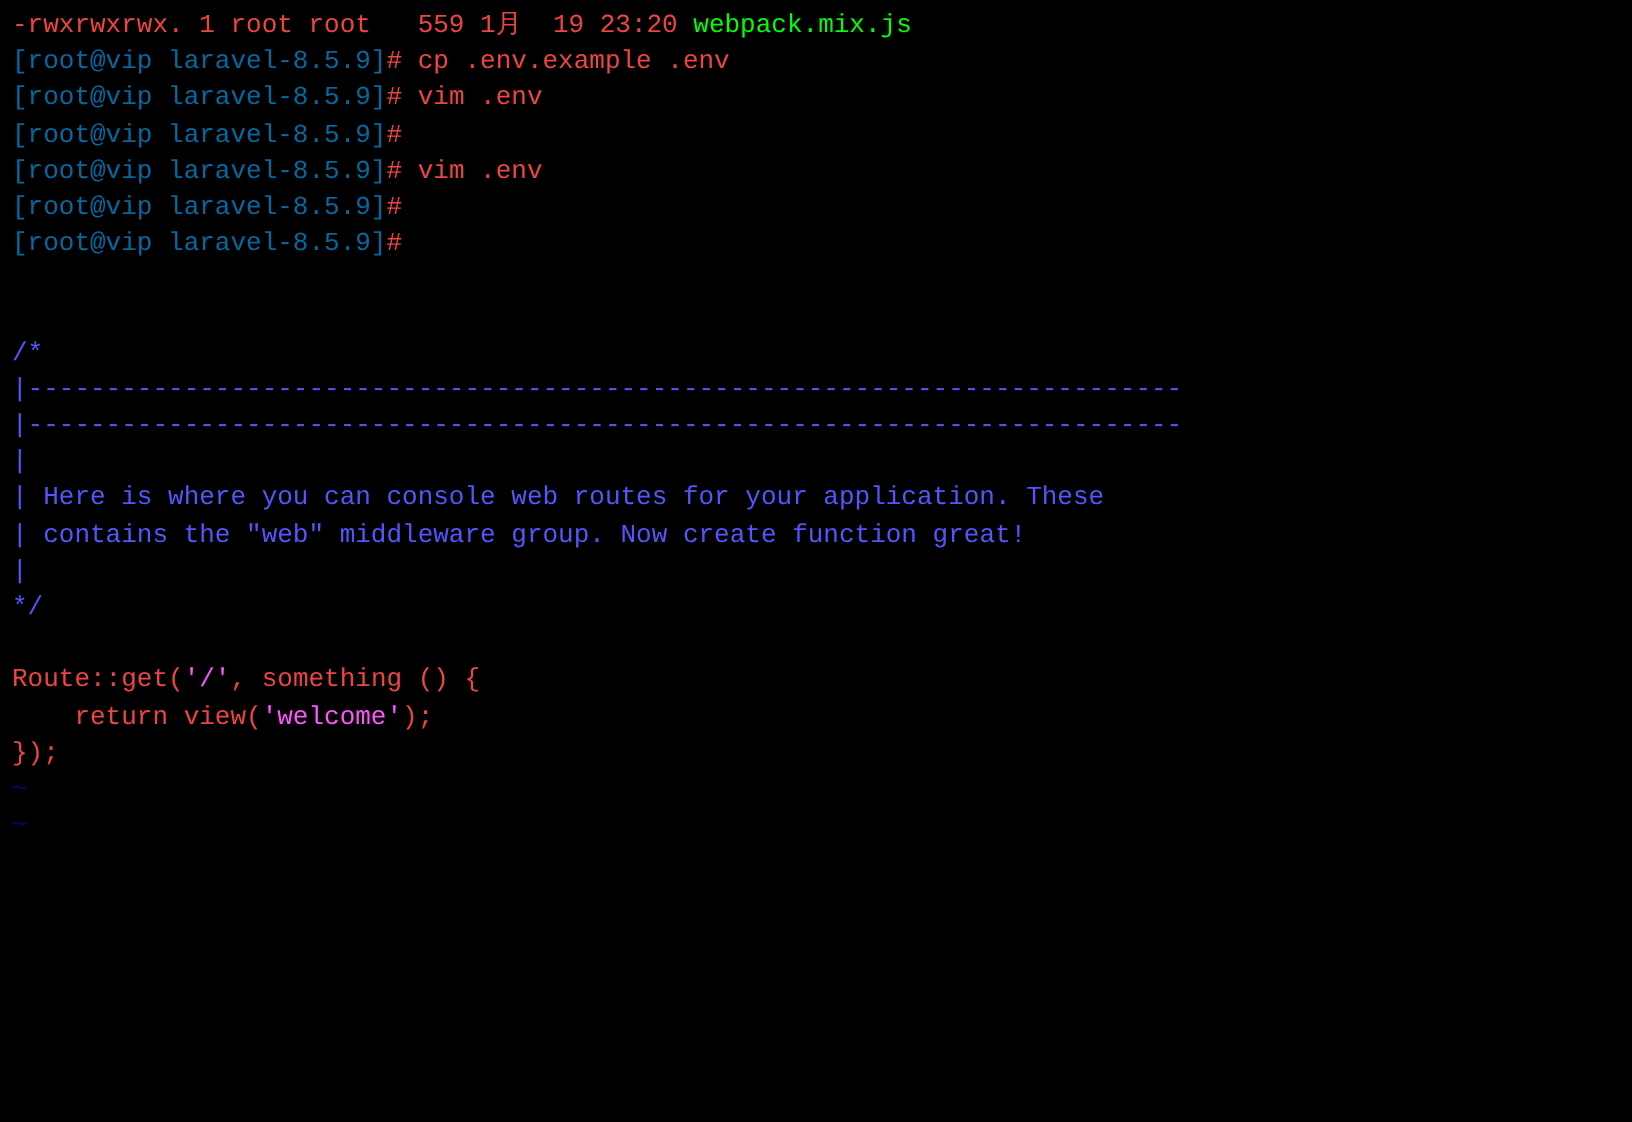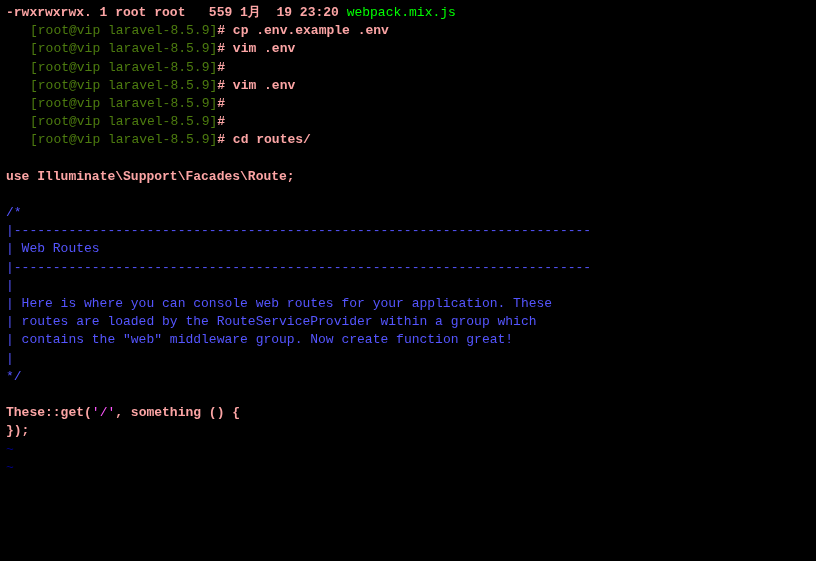--- a/index.html
+++ b/index.html
@@ -15,23 +15,23 @@
     }
     .terminal {
       padding: 4px 6px;
       width: 816px;
       min-height: 561px;
     }
     .line {
       white-space: pre;
       display: block;
     }
-    .c-white { color: #fca5a5; font-weight: bold; }
+    .c-white { color: #ef4444; }
     .c-green { color: #00ff00; }
-    .c-cyan { color: #4d7c0f; margin-left: 24px; }
+    .c-cyan { color: #0369a1; }
     .c-magenta { color: #ff55ff; }
     
     .vim-comment { color: #5555ff; }
     .vim-tilde { color: #00008b; }
     .cursor-block {
       background-color: #00ff00;
       color: #000000;
       display: inline;
     }
   </style>
@@ -40,34 +40,31 @@
 
 <div class="terminal">
 
   <span class="line"><span class="c-white">-rwxrwxrwx. 1 root root   559 1月  19 23:20 </span><span class="c-green">webpack.mix.js</span></span>
   <span class="line"><span class="c-cyan">[root@vip laravel-8.5.9]</span><span class="c-white"># cp .env.example .env</span></span>
   <span class="line"><span class="c-cyan">[root@vip laravel-8.5.9]</span><span class="c-white"># vim .env</span></span>
   <span class="line"><span class="c-cyan">[root@vip laravel-8.5.9]</span><span class="c-white">#</span></span>
   <span class="line"><span class="c-cyan">[root@vip laravel-8.5.9]</span><span class="c-white"># vim .env</span></span>
   <span class="line"><span class="c-cyan">[root@vip laravel-8.5.9]</span><span class="c-white">#</span></span>
   <span class="line"><span class="c-cyan">[root@vip laravel-8.5.9]</span><span class="c-white">#</span></span>
-  <span class="line"><span class="c-cyan">[root@vip laravel-8.5.9]</span><span class="c-white"># cd routes/</span></span>
 
   <span class="line"> </span>
-  <span class="line"><span class="c-white">use </span><span class="c-white">Illuminate\Support\Facades\Route;</span></span>
   <span class="line"> </span>
   <span class="line"><span class="vim-comment">/*</span></span>
   <span class="line"><span class="vim-comment">|--------------------------------------------------------------------------</span></span>
-  <span class="line"><span class="vim-comment">| Web Routes</span></span>
   <span class="line"><span class="vim-comment">|--------------------------------------------------------------------------</span></span>
   <span class="line"><span class="vim-comment">|</span></span>
   <span class="line"><span class="vim-comment">| Here is where you can console web routes for your application. These</span></span>
-  <span class="line"><span class="vim-comment">| routes are loaded by the RouteServiceProvider within a group which</span></span>
   <span class="line"><span class="vim-comment">| contains the "web" middleware group. Now create </span><span class="vim-comment">function</span><span class="vim-comment"> great!</span></span>
   <span class="line"><span class="vim-comment">|</span></span>
   <span class="line"><span class="vim-comment">*/</span></span>
   <span class="line"> </span>
-  <span class="line"><span class="c-white">These::get(</span><span class="c-magenta">'/'</span><span class="c-white">, something () {</span></span>
+  <span class="line"><span class="c-white">Route::get(</span><span class="c-magenta">'/'</span><span class="c-white">, something () {</span></span>
+  <span class="line"><span class="c-white">    return view(</span><span class="c-magenta">'welcome'</span><span class="c-white">);</span></span>
   <span class="line"><span class="c-white">});</span></span>
   <span class="line"><span class="vim-tilde">~</span></span>
   <span class="line"><span class="vim-tilde">~</span></span>
 
 </div>
 
 </body></html>

